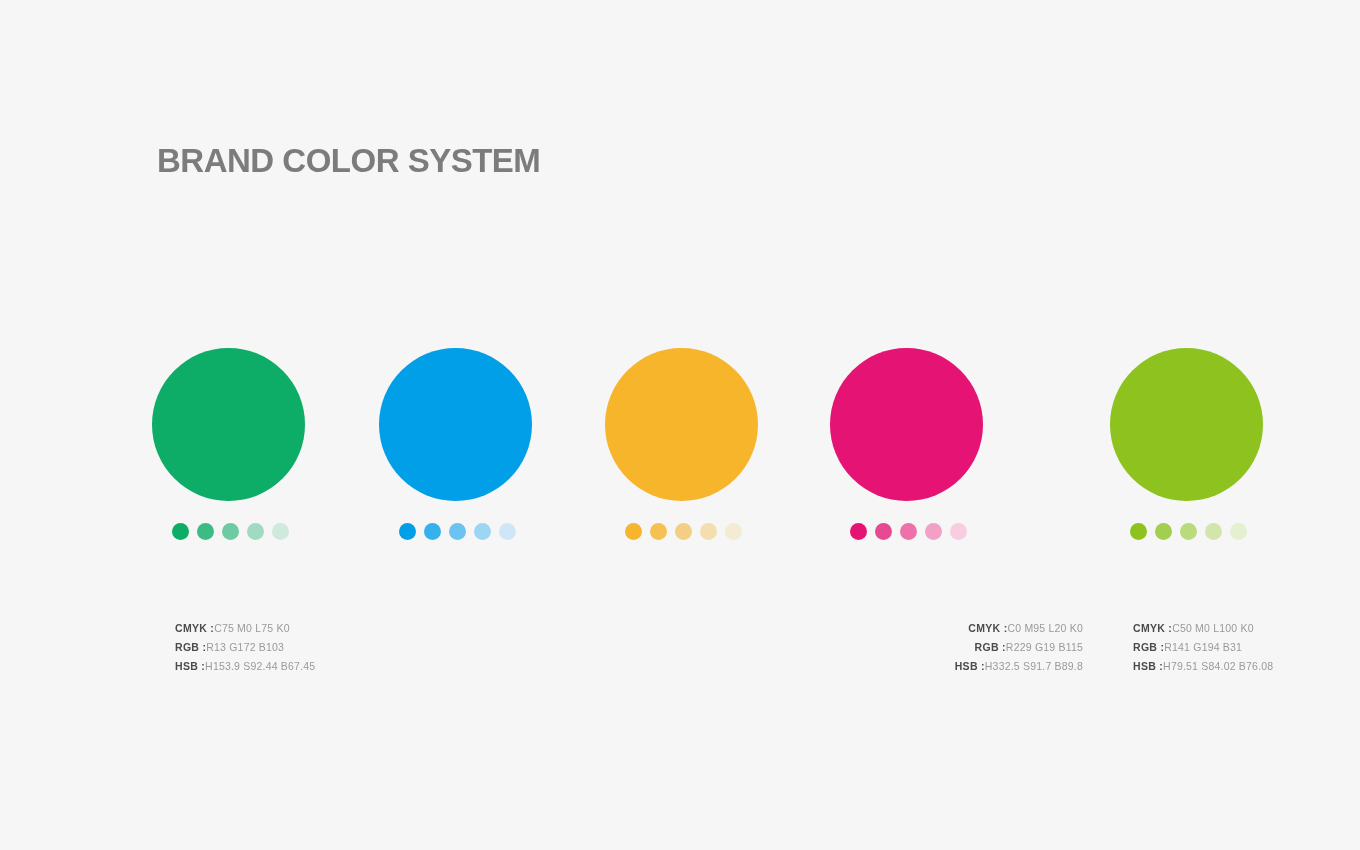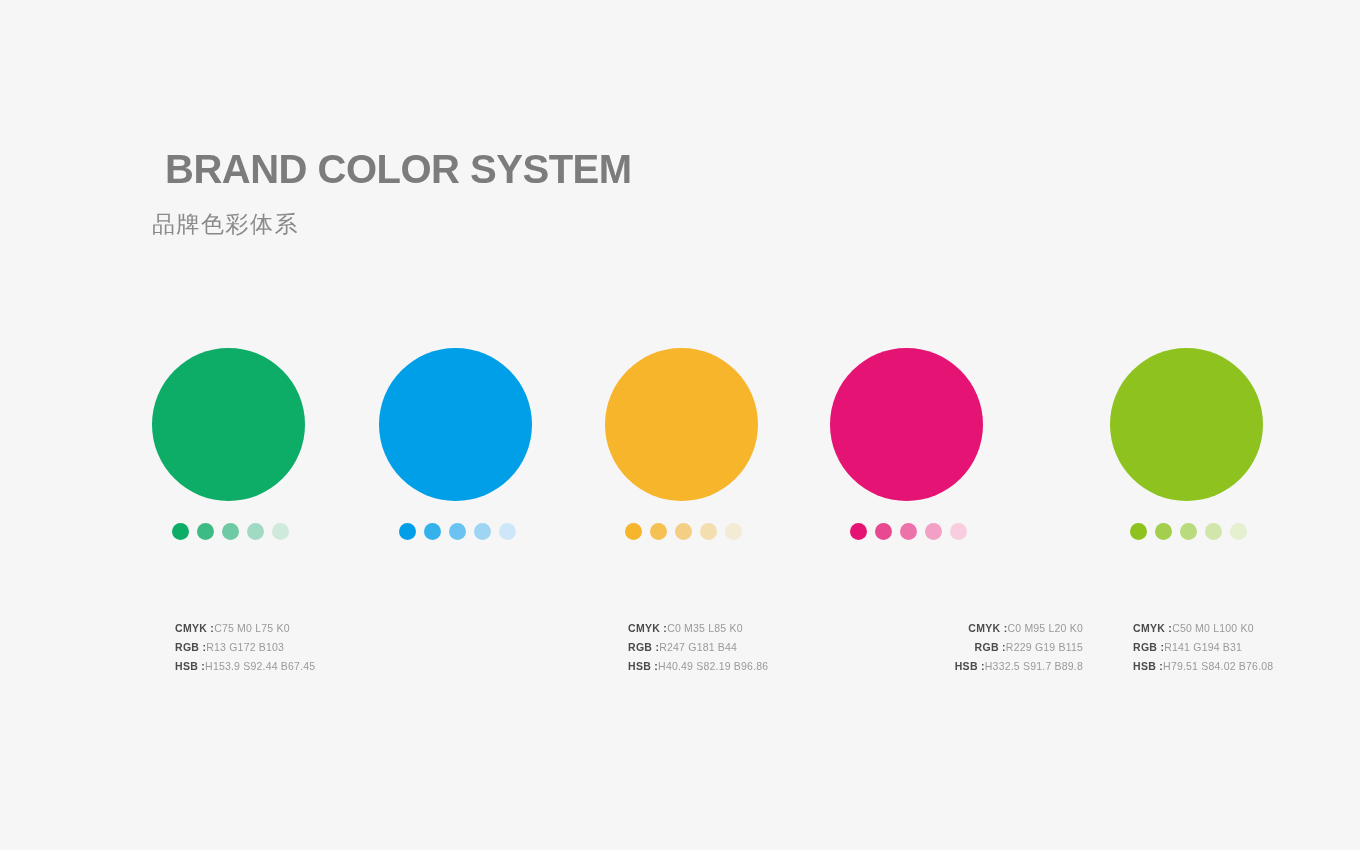--- a/index.html
+++ b/index.html
@@ -17,27 +17,27 @@
 
   
   .header {
     position: absolute;
     left: 149px;
     top: 130px;
     width: 700px;
   }
   .title {
     font-family: "Liberation Sans", sans-serif;
-    font-size: 40px;
+    font-size: 33px;
     font-weight: bold;
     letter-spacing: -0.5px;
     color: #7c7c7c;
     line-height: 46px;
     white-space: nowrap;
-    margin: 16px;
+    margin: 8px;
   }
   .subtitle {
     font-family: "DejaVu Sans", sans-serif;
     font-size: 23px;
     font-weight: 400;
     color: #8a8a8a;
     line-height: 32px;
     letter-spacing: 1.5px;
     margin: 6px 0 0 3px;
     white-space: nowrap;
@@ -103,21 +103,20 @@
   }
   .spec-val {
     color: #9a9a9a;
   }
 </style>
 </head>
 <body style="background: rgb(246, 246, 246);">
 
 <div class="header">
   <h1 class="title" style="color: rgb(124, 124, 124);">BRAND COLOR SYSTEM</h1>
-  <div class="subtitle" style="color: rgb(138, 138, 138);">品牌色彩体系</div>
 </div>
 
 <div class="palette">
 
   <div class="swatch-col c0">
     <div class="main-circle" style="background: rgb(13, 172, 103);"></div>
     <div class="tint-row">
       <span class="tint-dot" style="background: rgb(13, 172, 103);"></span>
       <span class="tint-dot" style="background: rgb(60, 187, 132);"></span>
       <span class="tint-dot" style="background: rgb(110, 202, 163);"></span>
@@ -144,25 +143,20 @@
 
   <div class="swatch-col c2">
     <div class="main-circle" style="background: rgb(247, 181, 44);"></div>
     <div class="tint-row">
       <span class="tint-dot" style="background: rgb(247, 181, 44);"></span>
       <span class="tint-dot" style="background: rgb(245, 193, 83);"></span>
       <span class="tint-dot" style="background: rgb(244, 206, 131);"></span>
       <span class="tint-dot" style="background: rgb(243, 222, 176);"></span>
       <span class="tint-dot" style="background: rgb(243, 235, 211);"></span>
     </div>
-    <div class="spec">
-      <div class="spec-line"><span class="spec-key">CMYK :</span><span class="spec-val">C0 M35 L85 K0</span></div>
-      <div class="spec-line"><span class="spec-key">RGB :</span><span class="spec-val">R247 G181 B44</span></div>
-      <div class="spec-line"><span class="spec-key">HSB :</span><span class="spec-val">H40.49 S82.19 B96.86</span></div>
-    </div>
   </div>
 
   <div class="swatch-col c3">
     <div class="main-circle" style="background: rgb(229, 19, 115);"></div>
     <div class="tint-row">
       <span class="tint-dot" style="background: rgb(229, 19, 115);"></span>
       <span class="tint-dot" style="background: rgb(232, 74, 146);"></span>
       <span class="tint-dot" style="background: rgb(237, 114, 169);"></span>
       <span class="tint-dot" style="background: rgb(242, 160, 197);"></span>
       <span class="tint-dot" style="background: rgb(248, 205, 224);"></span>

